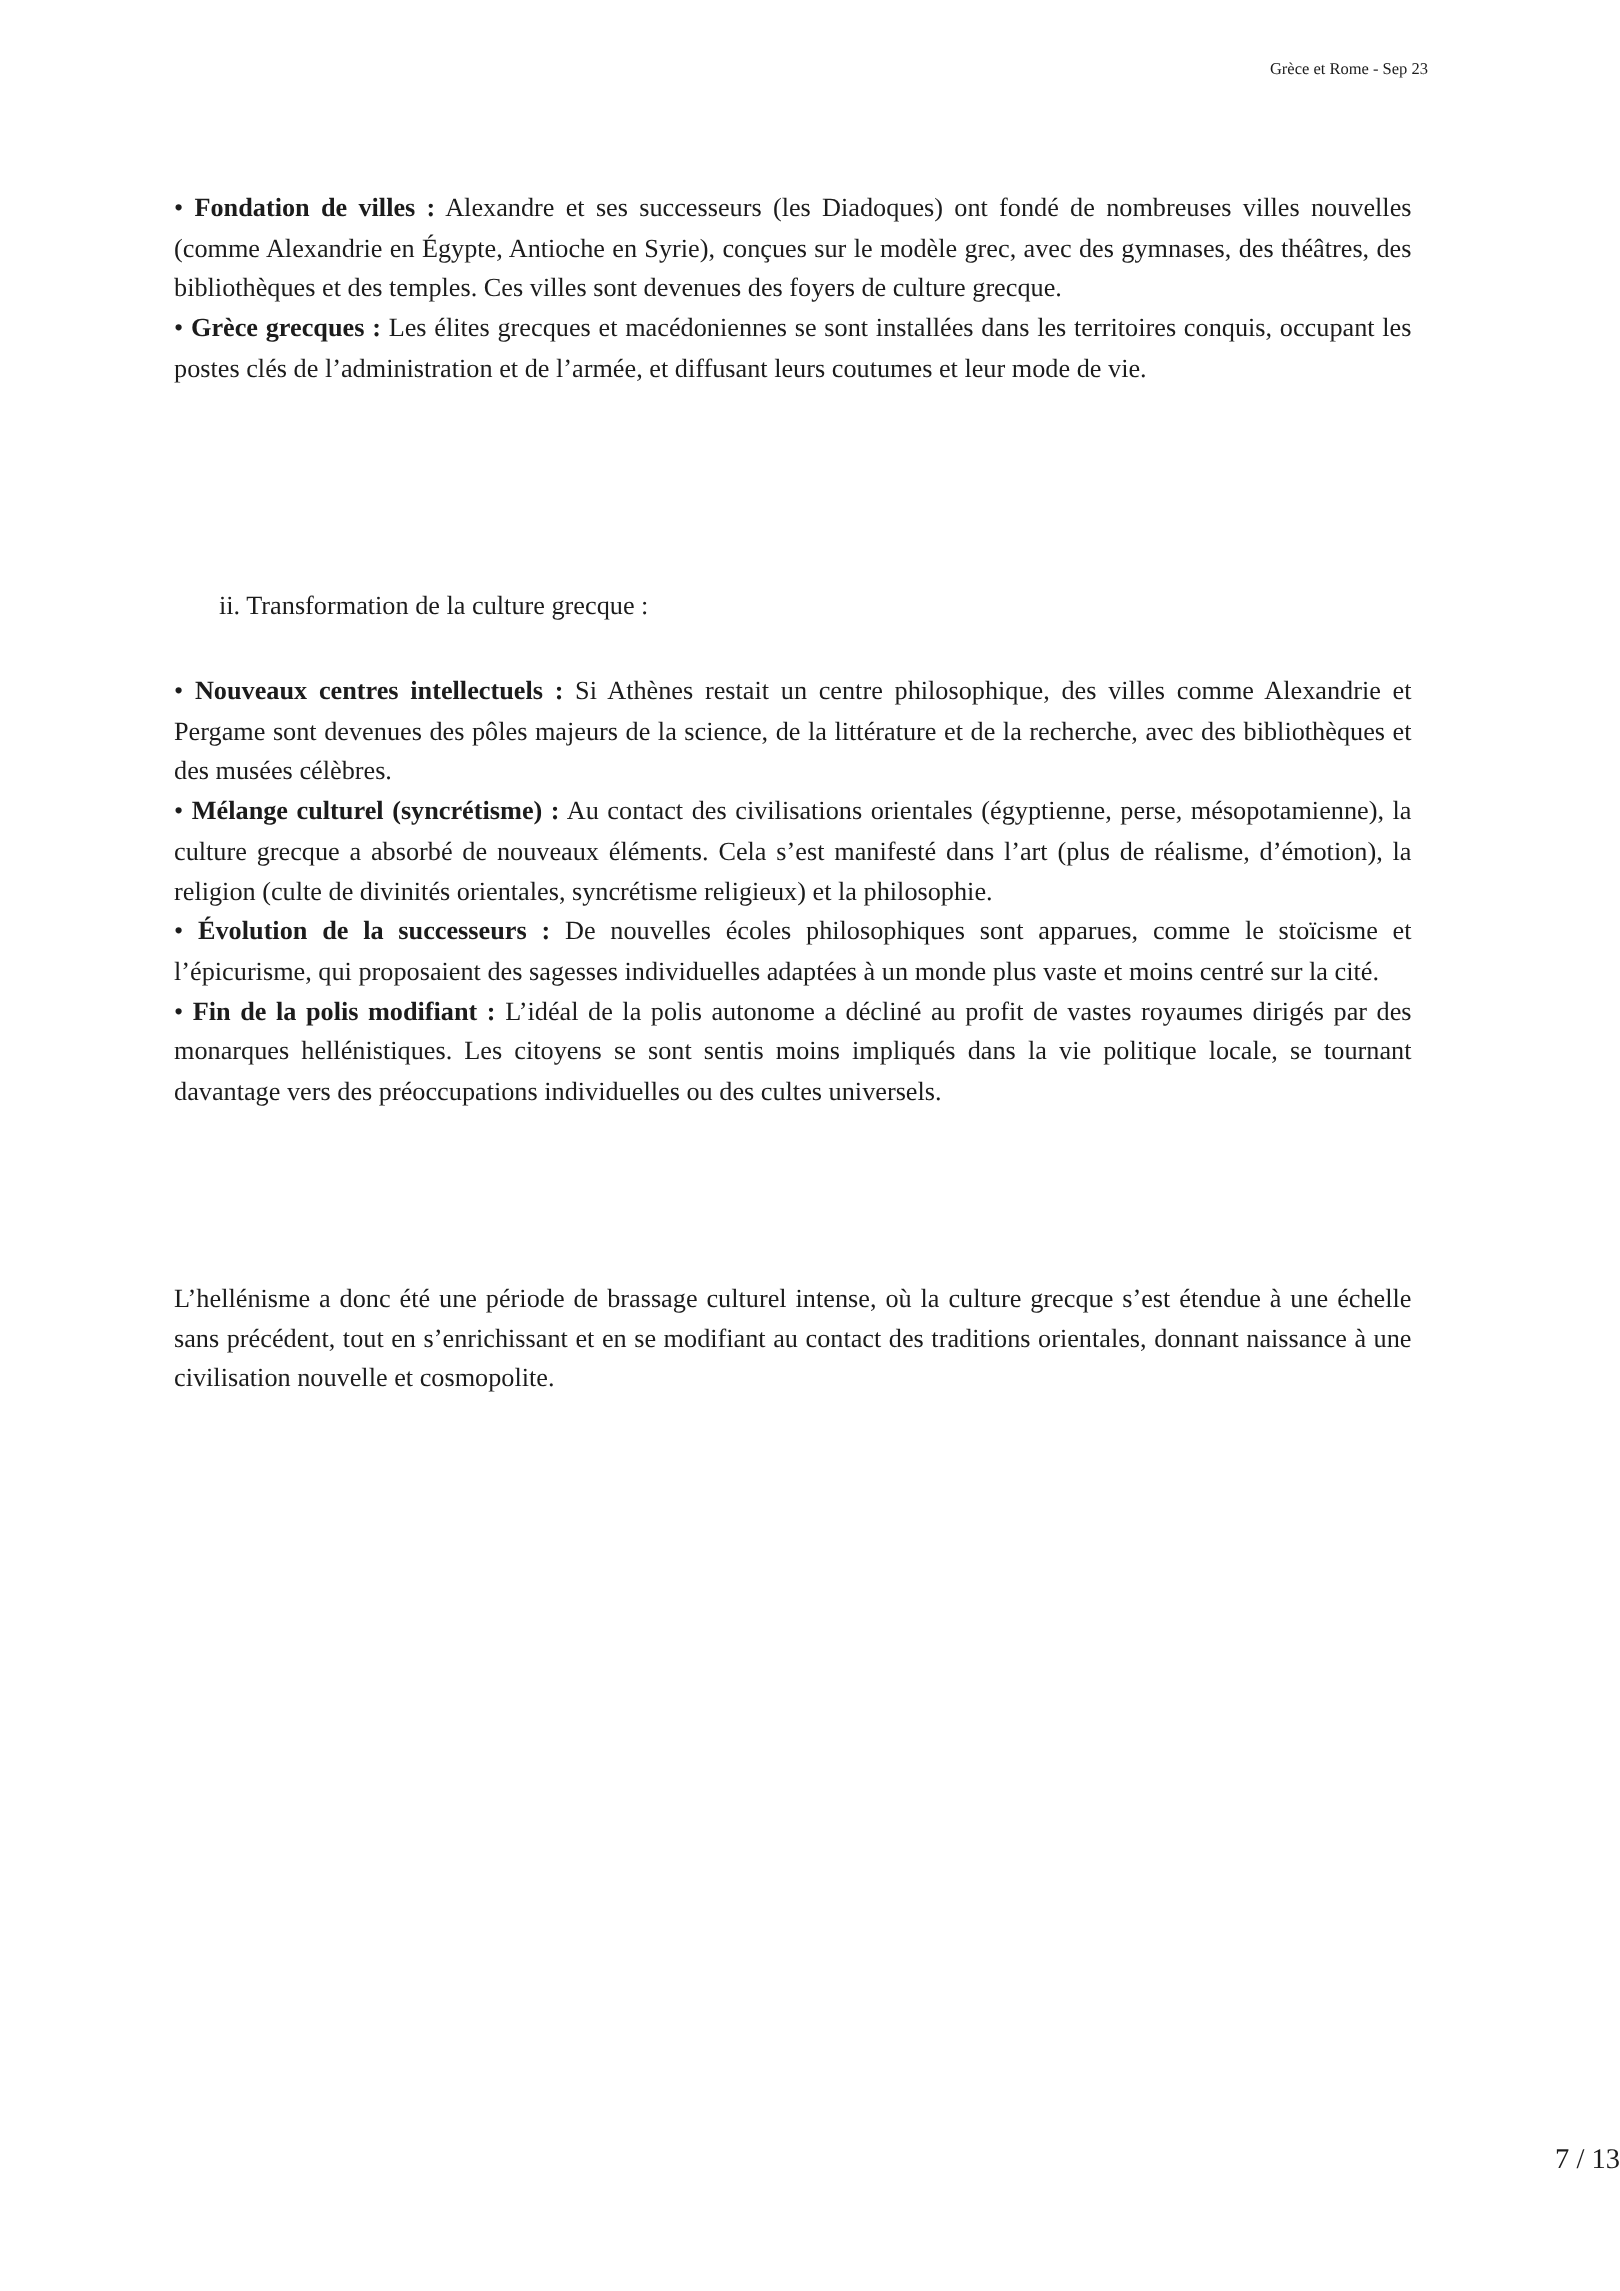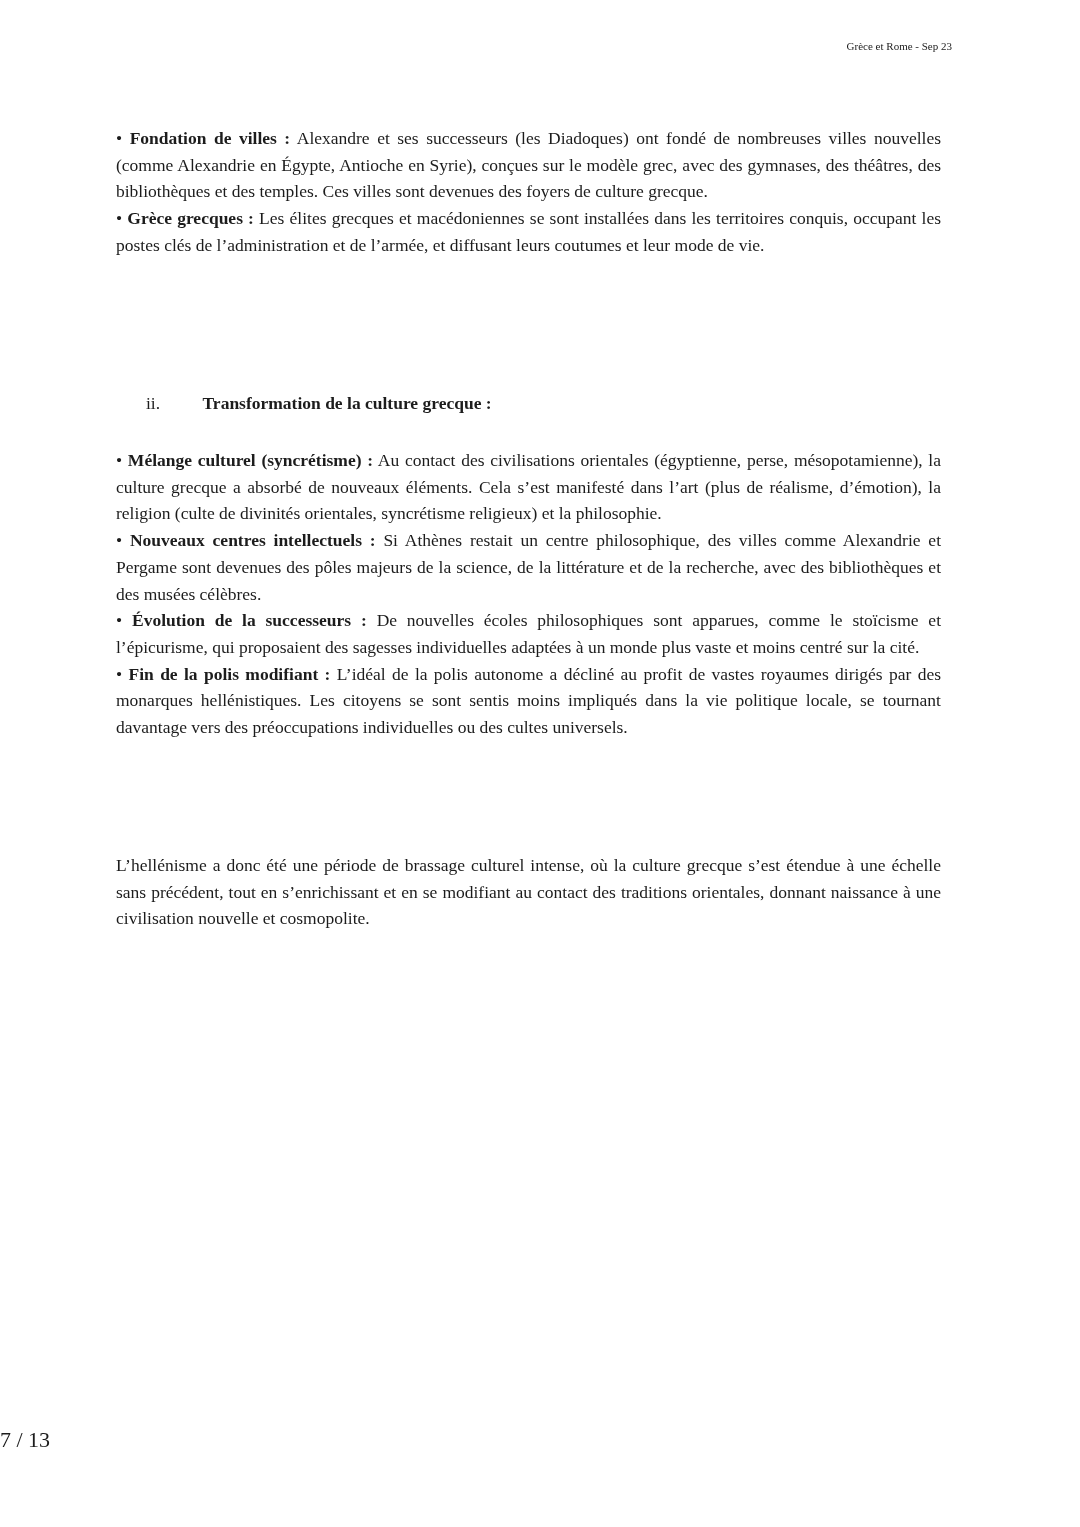--- a/index.html
+++ b/index.html
@@ -29,35 +29,35 @@
     text-align: justify;
   }
   .bullet { display: inline; }
   .label { font-weight: bold; }
   .section-heading {
     position: absolute;
     left: 146px;
     top: 390px;
     width: 795px;
   }
-  .section-heading .title { font-weight: bold; margin-left: 38px; }
+  .section-heading .title { font-weight: normal; }
   .closing {
     position: absolute;
     left: 116px;
     top: 852px;
     width: 825px;
     text-align: justify;
   }
   .footer {
     position: absolute;
     left: 0;
     top: 1427px;
     width: 1080px;
-    text-align: left;
-    font-size: 22px;
+    text-align: right;
+    font-size: 19px;
   }
 </style>
 </head>
 <body>
 
 <div class="page">
 
   <div class="header">
     <span>Grèce et Rome - Sep 23</span>
   </div>
@@ -76,27 +76,27 @@
   </div>
 
   <div class="section-heading">
     <span class="numeral">ii.</span>
     <span class="title">Transformation de la culture grecque :</span>
   </div>
 
   <div class="bullet-list list-2">
     <div class="list-item">
       <span class="bullet">•</span>
-      <span class="label">Mélange culturel (syncrétisme) :</span>
-      <span class="text">Au contact des civilisations orientales (égyptienne, perse, mésopotamienne), la culture grecque a absorbé de nouveaux éléments. Cela s’est manifesté dans l’art (plus de réalisme, d’émotion), la religion (culte de divinités orientales, syncrétisme religieux) et la philosophie.</span>
+      <span class="label">Nouveaux centres intellectuels :</span>
+      <span class="text">Si Athènes restait un centre philosophique, des villes comme Alexandrie et Pergame sont devenues des pôles majeurs de la science, de la littérature et de la recherche, avec des bibliothèques et des musées célèbres.</span>
     </div>
     <div class="list-item">
       <span class="bullet">•</span>
-      <span class="label">Nouveaux centres intellectuels :</span>
-      <span class="text">Si Athènes restait un centre philosophique, des villes comme Alexandrie et Pergame sont devenues des pôles majeurs de la science, de la littérature et de la recherche, avec des bibliothèques et des musées célèbres.</span>
+      <span class="label">Mélange culturel (syncrétisme) :</span>
+      <span class="text">Au contact des civilisations orientales (égyptienne, perse, mésopotamienne), la culture grecque a absorbé de nouveaux éléments. Cela s’est manifesté dans l’art (plus de réalisme, d’émotion), la religion (culte de divinités orientales, syncrétisme religieux) et la philosophie.</span>
     </div>
     <div class="list-item">
       <span class="bullet">•</span>
       <span class="label">Évolution de la successeurs :</span>
       <span class="text">De nouvelles écoles philosophiques sont apparues, comme le stoïcisme et l’épicurisme, qui proposaient des sagesses individuelles adaptées à un monde plus vaste et moins centré sur la cité.</span>
     </div>
     <div class="list-item">
       <span class="bullet">•</span>
       <span class="label">Fin de la polis modifiant :</span>
       <span class="text">L’idéal de la polis autonome a décliné au profit de vastes royaumes dirigés par des monarques hellénistiques. Les citoyens se sont sentis moins impliqués dans la vie politique locale, se tournant davantage vers des préoccupations individuelles ou des cultes universels.</span>

